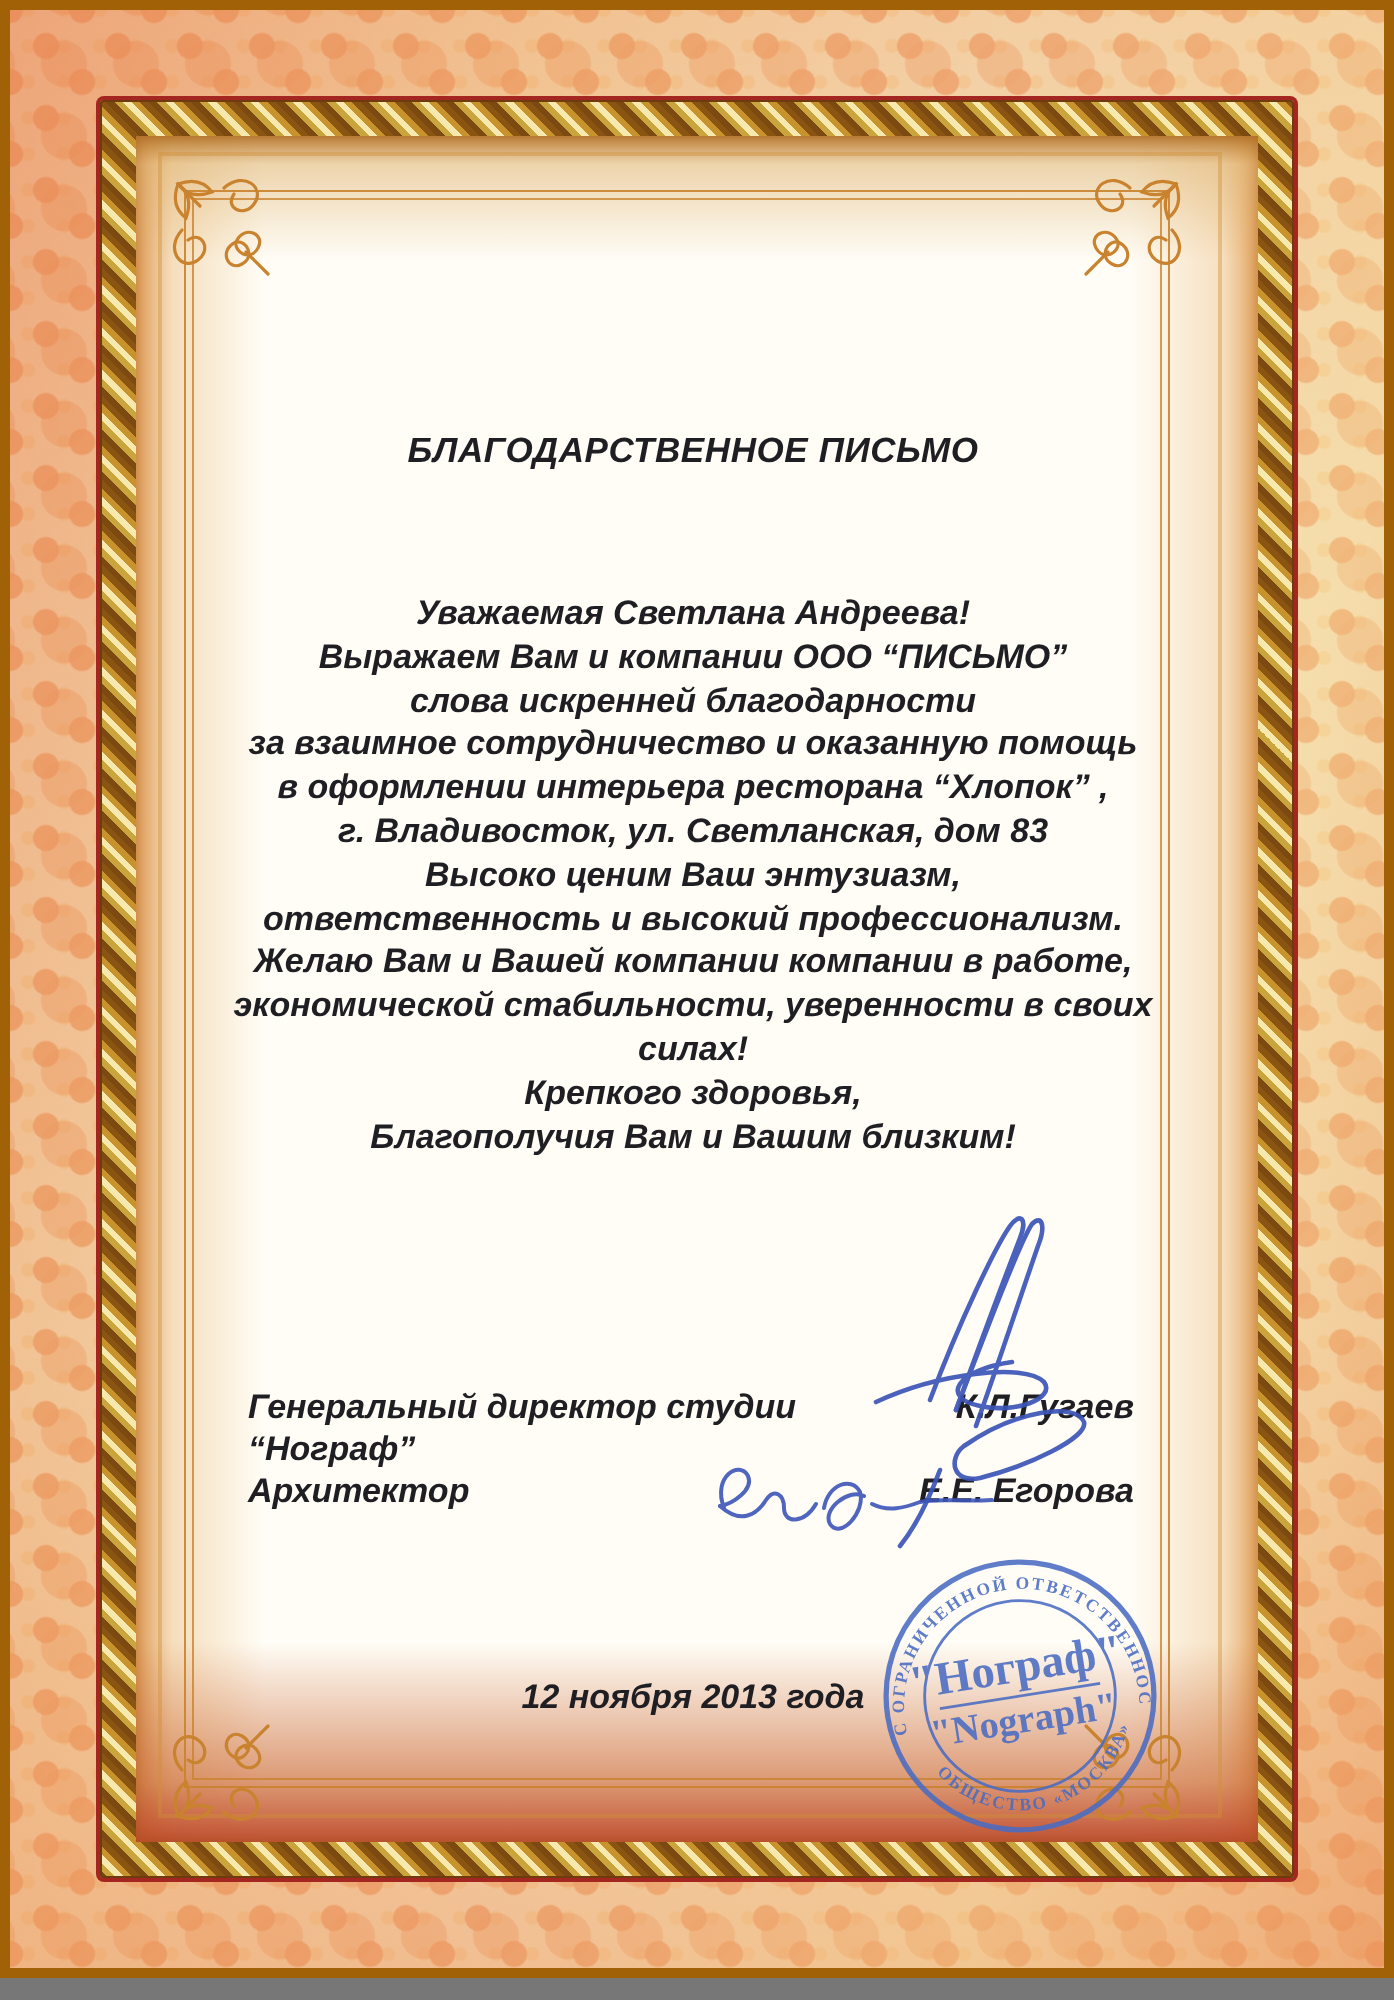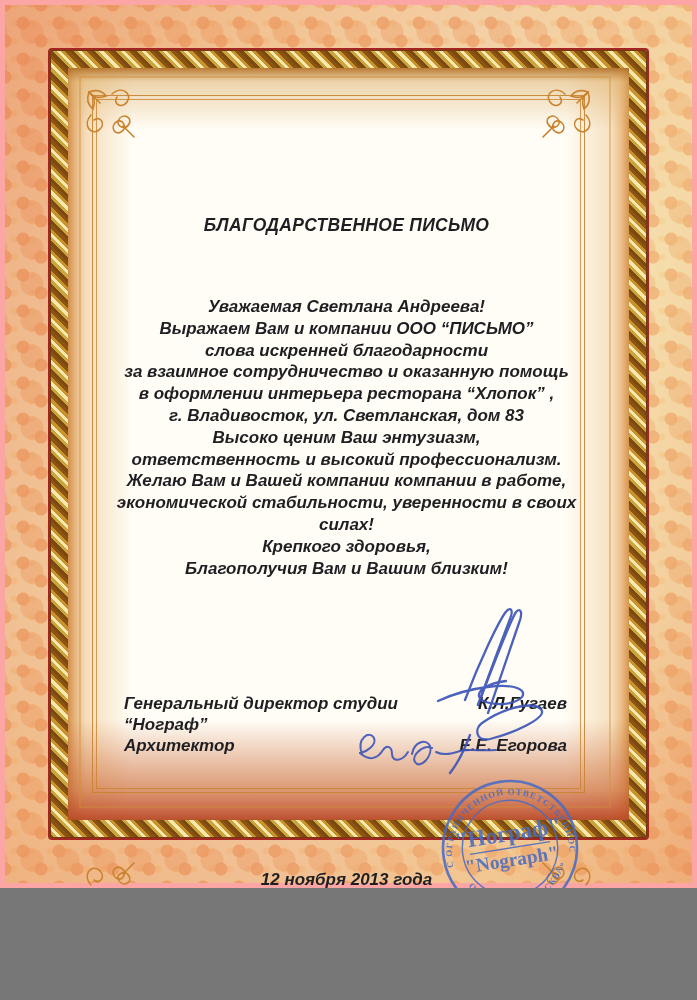--- a/index.html
+++ b/index.html
@@ -1,18 +1,18 @@
 <!DOCTYPE html>
 <html><head>
 <meta charset="utf-8">
 <style>
   html,body{margin:0;padding:0;background:#777;}
   .cert{
-    position:relative;width:697px;height:888px;overflow:hidden;
-    background:#fca5a5; 
+    position:relative;width:697px;height:989px;overflow:hidden;
+    background:#a16207; 
     font-family:"Liberation Sans",sans-serif;
   }
   
   .damask{
     position:absolute;inset:5px;
     background-color:#f4dcb6;
     background-image:
       linear-gradient(105deg, rgba(231,126,77,.50) 0%, rgba(238,166,96,.28) 28%,
                       rgba(247,228,165,.10) 52%, rgba(247,225,150,.32) 78%, rgba(236,152,88,.42) 100%),
       linear-gradient(to bottom, rgba(236,130,80,.18) 0%, rgba(255,255,255,0) 30%,
@@ -74,21 +74,20 @@
   }
   .sig-block{
     position:absolute;top:598px;left:24px;right:26px;
     display:flex;flex-direction:column;
     font:italic 700 17px/21px "Liberation Sans",sans-serif;
   }
   .sig-row{display:flex;justify-content:space-between;align-items:baseline;}
   .date{
     position:absolute;top:743px;left:0;right:0;text-align:center;
     font:italic 700 17px/21px "Liberation Sans",sans-serif;
-    margin-top:31px;
   }
   .ink{position:absolute;pointer-events:none;}
   .sig-gugaev{left:420px;top:605px;}
   .sig-egorova{left:348px;top:720px;}
   .stamp{position:absolute;left:439px;top:777px;width:142px;height:142px;opacity:.88;}
   .stamp text{font-family:"Liberation Serif",serif;fill:#4a6cc3;}
   .ring-text{font-size:8.6px;font-weight:700;letter-spacing:1.1px;}
   .stamp-ru{font-size:23px;font-weight:700;}
   .stamp-en{font-size:19px;font-weight:700;}
 </style>

